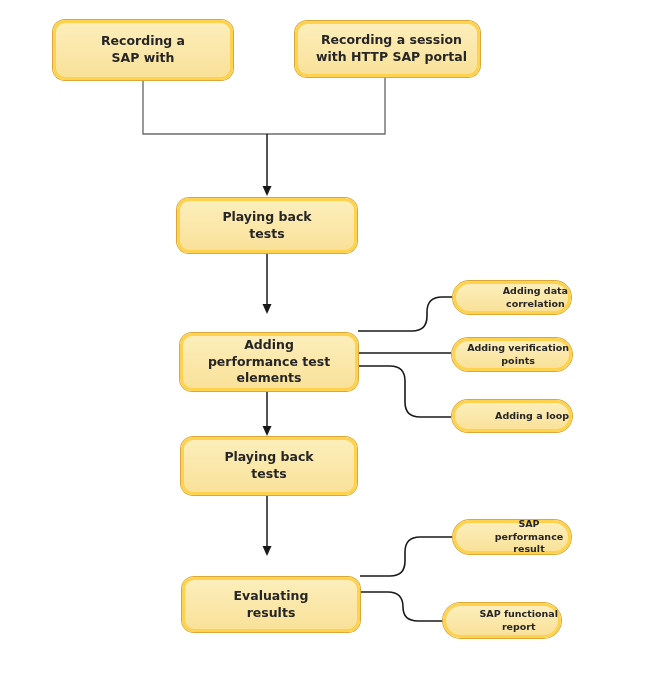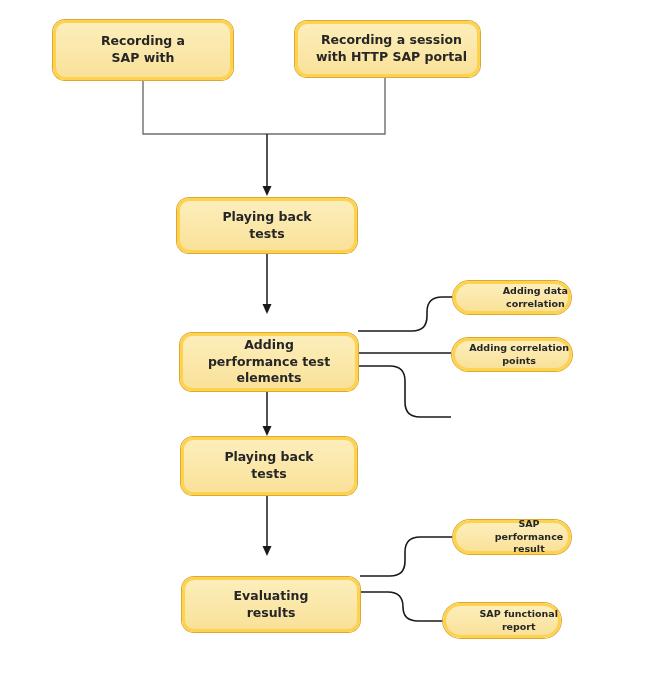--- a/index.html
+++ b/index.html
@@ -98,24 +98,27 @@
     <span class="label">Evaluating
 results</span>
   </div>
 
   <div class="node pill" style="left:453px; top:281px; width:118px; height:33px;">
     <span class="label">Adding data
 correlation</span>
   </div>
 
   <div class="node pill" style="left:452px; top:338px; width:120px; height:33px;">
-    <span class="label">Adding correlation
+    <span class="label">Adding verification
 points</span>
   </div>
 
+  <div class="node pill" style="left:452px; top:400px; width:120px; height:32px;">
+    <span class="label">Adding a loop</span>
+  </div>
 
   <div class="node pill" style="left:453px; top:520px; width:118px; height:34px;padding-left:34px;">
     <span class="label">SAP performance
 result</span>
   </div>
 
   <div class="node pill" style="left:443px; top:603px; width:118px; height:35px;">
     <span class="label">SAP functional
 report</span>
   </div>

